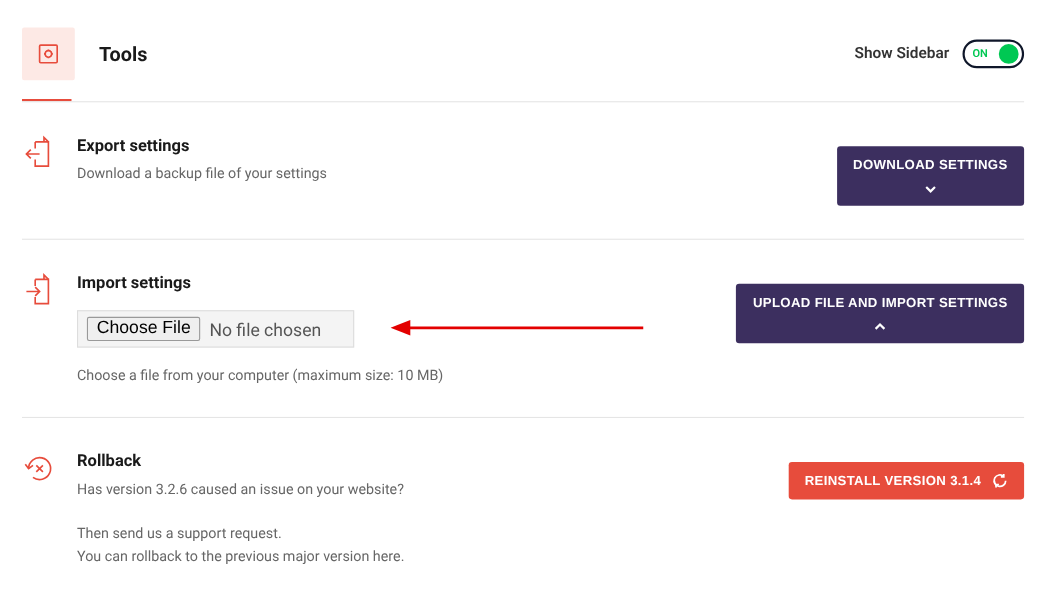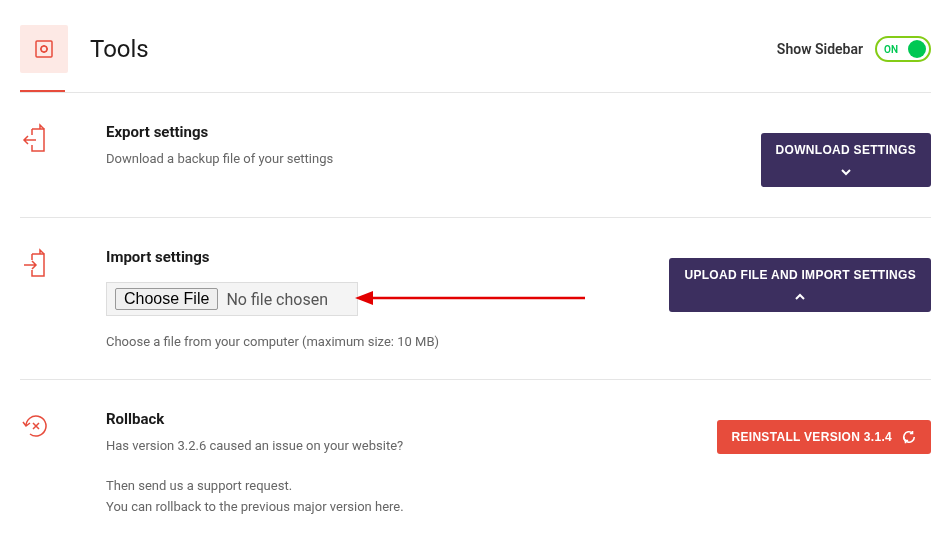--- a/index.html
+++ b/index.html
@@ -29,38 +29,38 @@
     .header-icon {
       width: 48px;
       height: 48px;
       background: #fde9e5;
       display: flex;
       align-items: center;
       justify-content: center;
       border-radius: 2px;
     }
     .header-title {
-      font-size: 24px;
-      font-weight: 400;
+      font-size: 18px;
+      font-weight: 700;
       color: #1a1a1a;
     }
     .header-right {
       display: flex;
       align-items: center;
       gap: 12px;
     }
     .sidebar-label {
       font-size: 14px;
       font-weight: 600;
       color: #333;
     }
     .toggle {
       width: 56px;
       height: 26px;
-      border: 2px solid #84cc16;
+      border: 2px solid #0f172a;
       border-radius: 14px;
       position: relative;
       background: #fff;
       cursor: pointer;
       display: flex;
       align-items: center;
     }
     .toggle-label {
       font-size: 10px;
       font-weight: 600;
@@ -91,21 +91,20 @@
       display: flex;
       padding: 30px 20px;
       position: relative;
     }
     .section-icon {
       width: 50px;
       flex-shrink: 0;
     }
     .section-content {
       flex: 1;
-      margin-left: 36px;
     }
     .section-title {
       font-size: 15px;
       font-weight: 700;
       color: #1a1a1a;
       margin-bottom: 8px;
     }
     .section-desc {
       font-size: 13px;
       color: #666;

